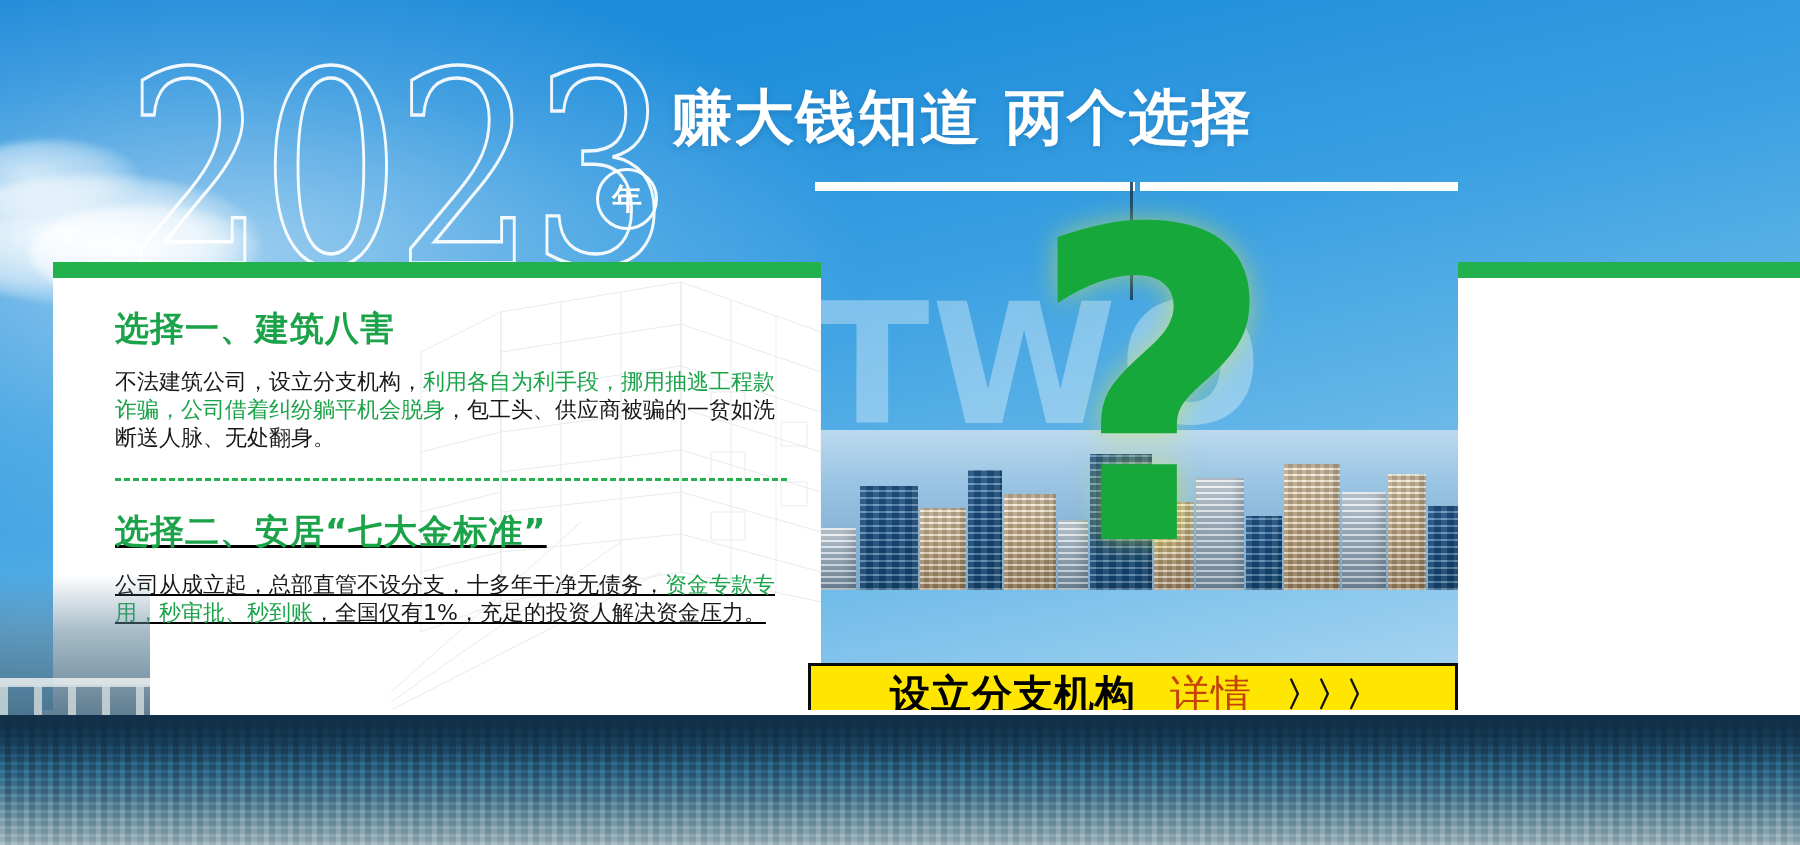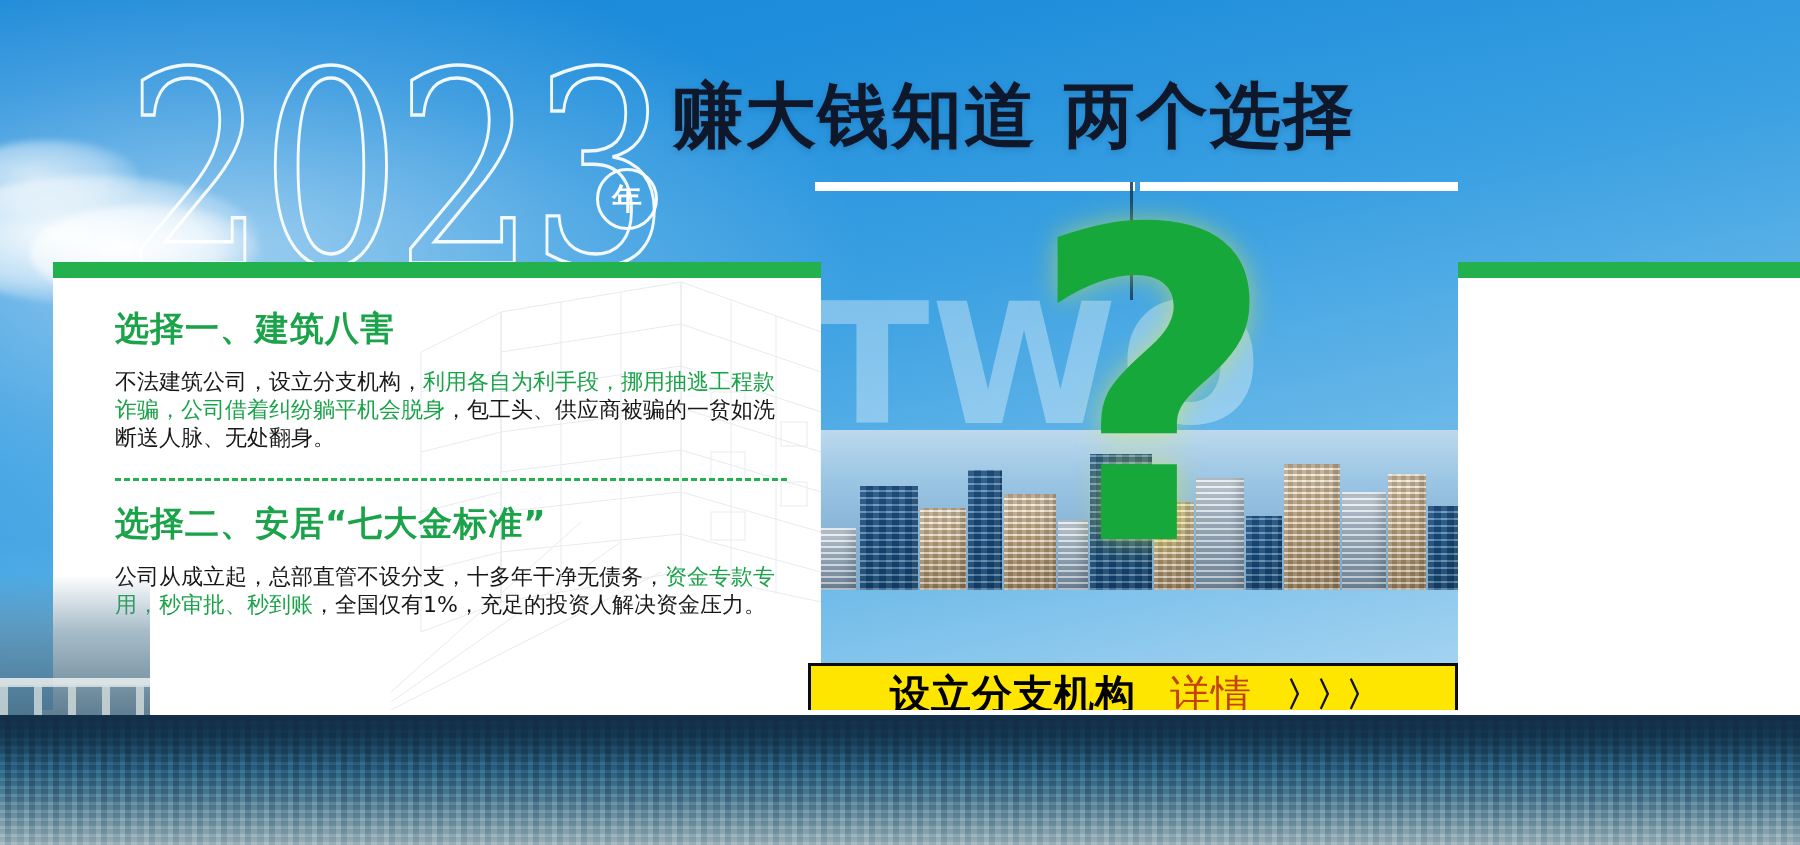--- a/index.html
+++ b/index.html
@@ -80,22 +80,22 @@
   .year-badge{
     position:absolute; left:596px; top:168px;
     width:62px; height:62px; border:3px solid rgba(255,255,255,.95);
     border-radius:50%; color:#fff; font-size:30px; font-weight:700;
     display:flex; align-items:center; justify-content:center;
     font-family:"DejaVu Sans",sans-serif;
   }
 
   
   .headline{
-    position:absolute; left:672px; top:69px;
-    font-size:71px; font-weight:700; color:#0f172a; letter-spacing:2px;
+    position:absolute; left:672px; top:78px;
+    font-size:60px; font-weight:700; color:#ffffff; letter-spacing:2px;
     white-space:nowrap; font-family:"DejaVu Sans",sans-serif;
     text-shadow:0 2px 6px rgba(0,40,80,.18);
   }
   .rule-left{
     position:absolute; left:815px; top:182px; width:320px; height:9px; background:#fff;
   }
   .rule-right{
     position:absolute; left:1140px; top:182px; width:318px; height:9px; background:#fff;
   }
   .rule-tick{
@@ -184,21 +184,21 @@
     font-family:"DejaVu Sans",sans-serif;
   }
   .sec-text{
     margin-top:16px; font-size:22px; line-height:28px; color:#181818;
     font-family:"DejaVu Sans",sans-serif; max-width:660px;
   }
   .hl{ color:#1ba34a; }
   .divider{
     margin:26px 0 0 0; height:0; border-top:3px dashed #22b14c; width:672px;
   }
-  .sec2{ margin-top:20px; }
+  .sec2{ margin-top:28px;text-decoration:underline; }
 
   
   .green-right{
     position:absolute; left:1458px; top:262px; width:342px; height:16px; background:#22b14c;
   }
   .white-strip{
     position:absolute; left:1458px; top:278px; width:342px; height:432px; background:#fff;
   }
   .white-bottom{
     position:absolute; left:40px; top:710px; width:1760px; height:18px; background:#fff;

